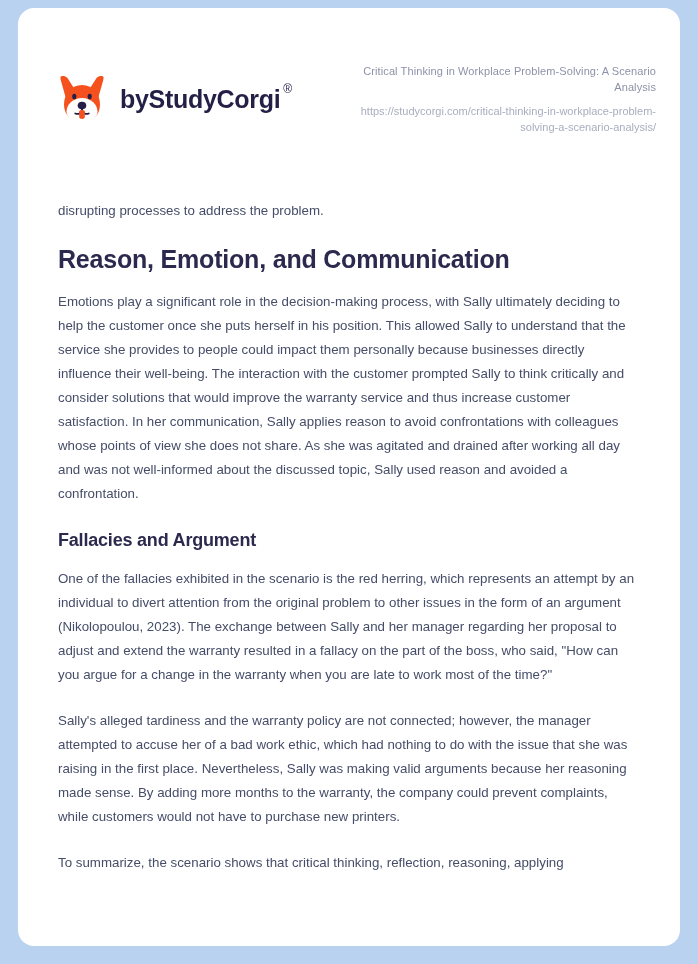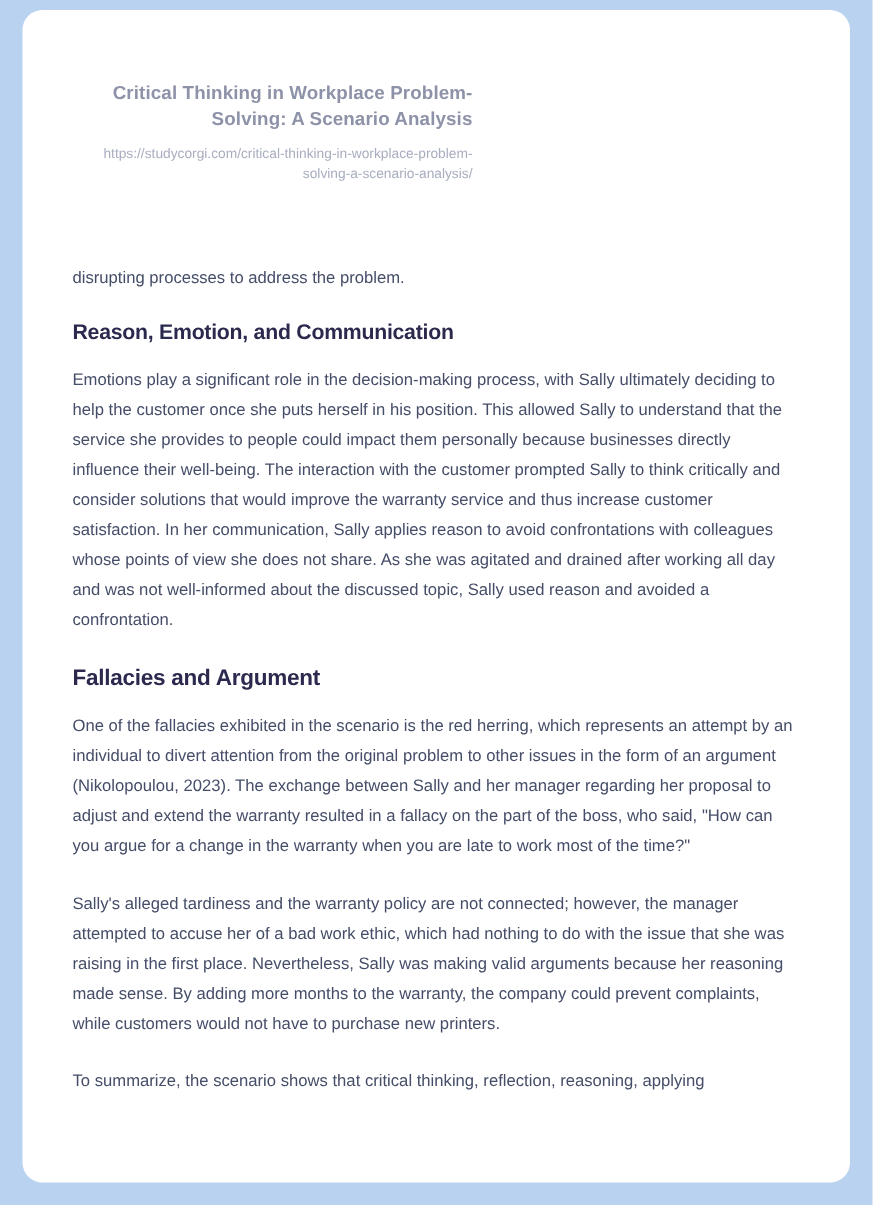--- a/index.html
+++ b/index.html
@@ -65,22 +65,22 @@
     color: #231f46;
   }
 
   .doc-meta {
     text-align: right;
     max-width: 320px;
     padding-top: 4px;
   }
   .doc-title {
     color: #8d92a8;
-    font-size: 15px;
-    font-weight: bold;
+    font-size: 11px;
+    font-weight: normal;
     line-height: 1.42;
     letter-spacing: 0.1px;
     margin: 0;
   }
   .doc-url {
     color: #a8aebf;
     font-size: 11px;
     font-weight: normal;
     line-height: 1.45;
     margin: 9px 0 16px 0;
@@ -100,32 +100,59 @@
     letter-spacing: 0.01px;
   }
   .doc-body p.tight-last { margin-bottom: 0; }
 
   .section-heading {
     color: #2b2a4e;
     font-weight: bold;
     letter-spacing: -0.2px;
     margin: 0 0 16px 0;
   }
-  .section-heading.h-lg { font-size: 17px; }
+  .section-heading.h-lg { font-size: 25px; }
   .section-heading.h-md { font-size: 18px; }
   .space-before { margin-top: 20px; }
   .space-before-lg { margin-top: 24px; }
 </style>
 </head>
 <body>
 
 <div class="page-sheet">
 
   <div class="doc-header">
 
+    <div class="brand">
+      <svg class="brand-logo" viewBox="0 0 48 50">
+
+        <path d="M4 2 C3 2 2 3 2.6 5.5 L9.5 30 L19 19 L9.5 4 C8 2.2 6 2 4 2 Z" fill="#f4511e"></path>
+
+        <path d="M44 2 C45 2 46 3 45.4 5.5 L38.5 30 L29 19 L38.5 4 C40 2.2 42 2 44 2 Z" fill="#f4511e"></path>
+
+        <path d="M24 11 C34.5 11 42 19.5 42 30.5 C42 41 34.5 48 24 48 C13.5 48 6 41 6 30.5 C6 19.5 13.5 11 24 11 Z" fill="#f4511e"></path>
+
+        <path d="M24 24 C33 24 39.5 30.5 39.5 37.5 C39.5 44 32.5 48.5 24 48.5 C15.5 48.5 8.5 44 8.5 37.5 C8.5 30.5 15 24 24 24 Z" fill="#ffffff"></path>
+
+        <ellipse cx="16.3" cy="22.5" rx="2.1" ry="2.7" fill="#231f46"></ellipse>
+        <ellipse cx="31.7" cy="22.5" rx="2.1" ry="2.7" fill="#231f46"></ellipse>
+
+        <ellipse cx="24" cy="31.5" rx="4.3" ry="3.8" fill="#231f46"></ellipse>
+
+        <path d="M24 34.5 C24 39 20.5 41 17.2 39.4" stroke="#231f46" stroke-width="1.7" fill="none" stroke-linecap="round"></path>
+        <path d="M24 34.5 C24 39 27.5 41 30.8 39.4" stroke="#231f46" stroke-width="1.7" fill="none" stroke-linecap="round"></path>
+
+        <path d="M21.2 37.5 C21.2 35.5 26.8 35.5 26.8 37.5 L26.8 43 C26.8 45.6 21.2 45.6 21.2 43 Z" fill="#f4511e"></path>
+      </svg>
+      <div class="brand-wordmark">
+        <span>by </span>
+          <span>StudyCorgi</span>
+          <span class="brand-reg">®</span>
+      </div>
+    </div>
 
     <div class="doc-meta">
       <div class="doc-title">Critical Thinking in Workplace Problem-Solving: A Scenario Analysis</div>
       <div class="doc-url">https://studycorgi.com/critical-thinking-in-workplace-problem-solving-a-scenario-analysis/</div>
     </div>
 
   </div>
 
   <div class="doc-body">
 

